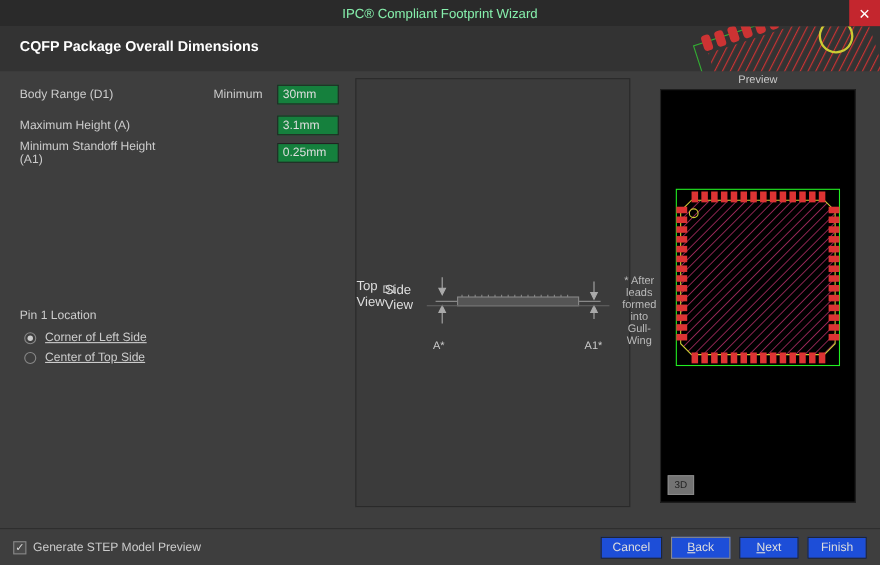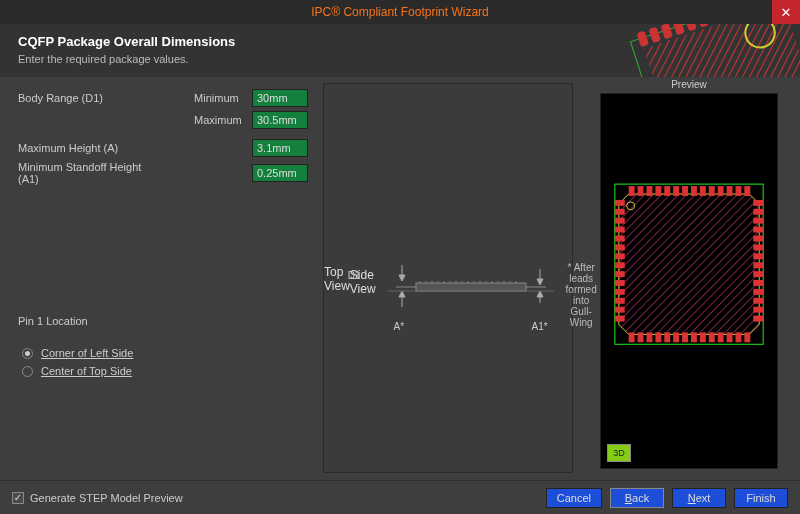--- a/index.html
+++ b/index.html
@@ -13,21 +13,21 @@
     position: relative;
   }
   .titlebar {
     height: 24px;
     background: #2a2a2a;
     display: flex;
     align-items: center;
     justify-content: center;
     position: relative;
   }
-  .titlebar .title { color: #f97316; font-size: 12px; text-align: right; }
+  .titlebar .title { color: #86efac; font-size: 12px; text-align: right; }
   .close-btn {
     position: absolute; right: 0; top: 0;
     width: 28px; height: 24px;
     background: #c4262e;
     color: #fff;
     display: flex; align-items: center; justify-content: center;
     font-size: 13px;
     cursor: pointer;
   }
   .header {
@@ -56,21 +56,21 @@
   .form-row { display: flex; align-items: center; margin-bottom: 4px; }
   .form-row .lbl { width: 140px; color: #ccc; }
   .form-row .sublbl { width: 60px; color: #ccc; text-align: left; margin-left: 41px; }
   .form-row input {
     width: 56px; height: 18px;
     background: #15803d; border: 1px solid #222;
     color: #ddd; font-size: 11px;
     padding: 1px 4px;
   }
   .sec { margin-top: 42px; }
-  .sec-title { color: #ccc; margin-bottom: 20px; }
+  .sec-title { color: #ccc; margin-bottom: 8px; }
   .radio-row { display: flex; align-items: center; margin: 6px 0 6px 4px; text-decoration: underline; }
   .radio {
     width: 11px; height: 11px; border-radius: 50%;
     border: 1px solid #888; margin-right: 8px;
     display: inline-flex; align-items: center; justify-content: center;
   }
   .radio.checked::after {
     content: ""; width: 5px; height: 5px; border-radius: 50%;
     background: #ccc;
   }
@@ -98,21 +98,21 @@
   .preview-pane {
     position: absolute; left: 600px; top: 16px;
     width: 178px; height: 376px;
     background: #000;
     border: 1px solid #222;
   }
   .preview-pane svg { width: 100%; height: 100%; }
   .btn-3d {
     position: absolute; left: 6px; bottom: 6px;
     width: 24px; height: 18px;
-    background: #84cc16; color: #222;
+    background: #737373; color: #222;
     font-size: 9px; display: flex; align-items: center; justify-content: center;
     border: 1px solid #888;
   }
   .footer {
     position: absolute; left: 0; bottom: 0;
     width: 800px; height: 34px;
     background: #3e3e3e;
     border-top: 1px solid #2e2e2e;
     display: flex; align-items: center;
     padding: 0 12px;
@@ -140,21 +140,20 @@
 
 <div class="titlebar">
   <span class="title">IPC® Compliant Footprint Wizard</span>
   <div class="close-btn">
     <span>✕</span>
   </div>
 </div>
 
 <div class="header">
   <h2>CQFP Package Overall Dimensions</h2>
-  <div class="sub">Enter the required package values.</div>
   <div class="header-graphic">
     <svg viewBox="0 0 200 110">
       <rect x="30" y="10" width="160" height="90" fill="none" stroke="#3a3" stroke-width="1"></rect>
       <defs>
         <pattern id="hx" width="6" height="6" patternUnits="userSpaceOnUse" patternTransform="rotate(45)">
           <line x1="0" y1="0" x2="0" y2="6" stroke="#d33" stroke-width="2"></line>
         </pattern>
       </defs>
       <rect x="40" y="20" width="140" height="70" fill="url(#hx)" opacity="0.9"></rect>
       <g fill="#c33">
@@ -172,25 +171,20 @@
   </div>
 </div>
 
 <div class="content">
 
   <div class="form-area">
     <div class="form-row">
       <span class="lbl">Body Range (D1)</span>
       <span class="sublbl">Minimum</span>
       <input value="30mm" style="">
-    </div>
-    <div class="form-row">
-      <span class="lbl"></span>
-      <span class="sublbl">Maximum</span>
-      <input value="30.5mm" style="">
     </div>
     <div class="form-row" style="margin-top:10px">
       <span class="lbl">Maximum Height (A)</span>
       <span class="sublbl"></span>
       <input value="3.1mm" style="">
     </div>
     <div class="form-row">
       <span class="lbl">Minimum Standoff Height (A1)</span>
       <span class="sublbl"></span>
       <input value="0.25mm" style="">

